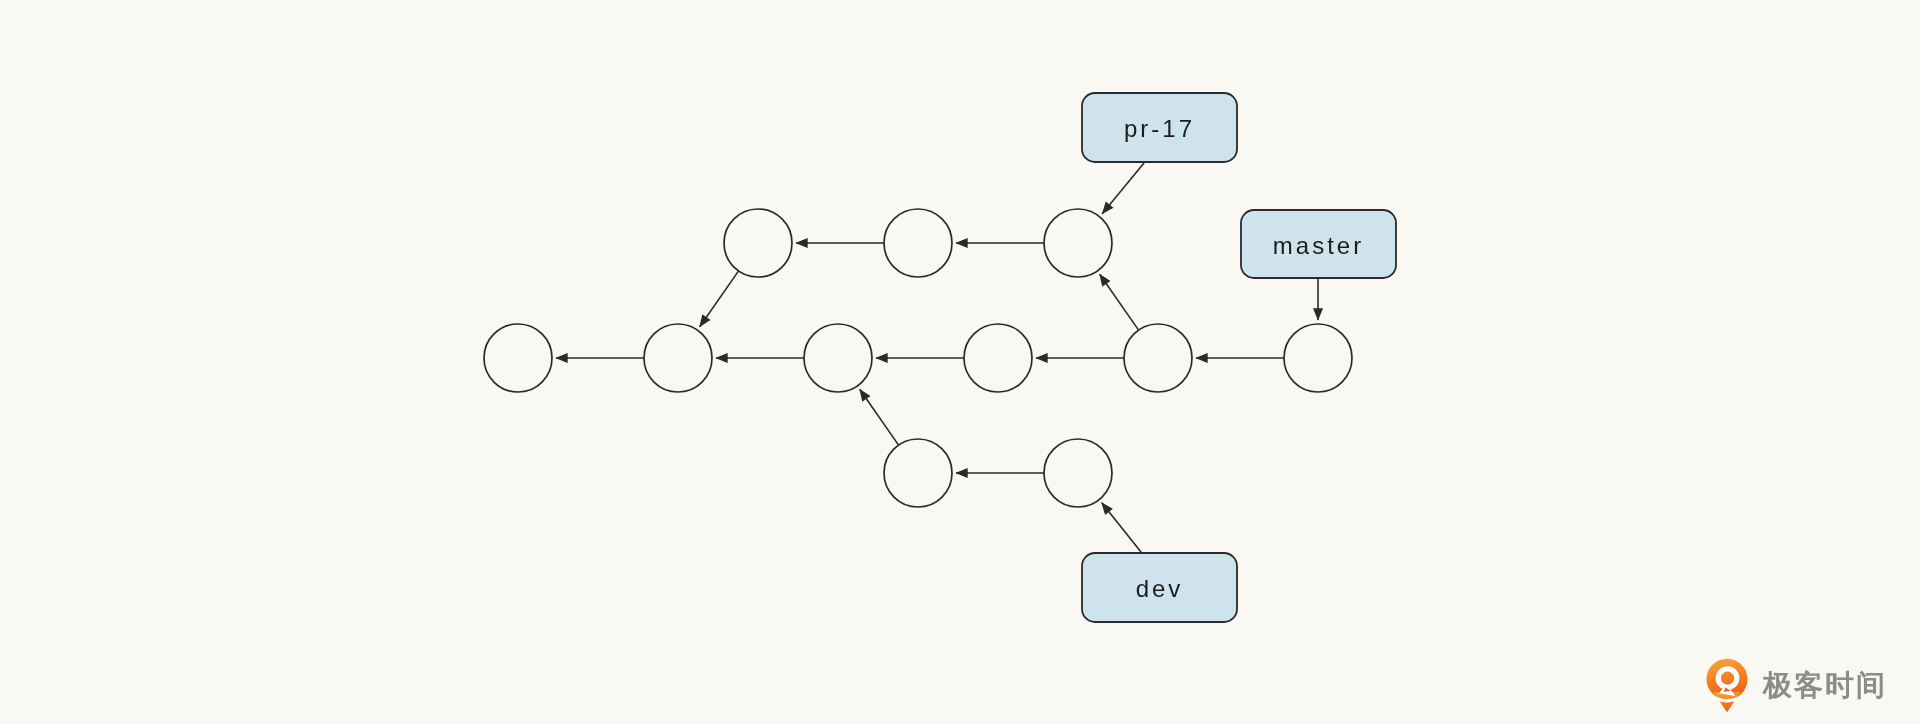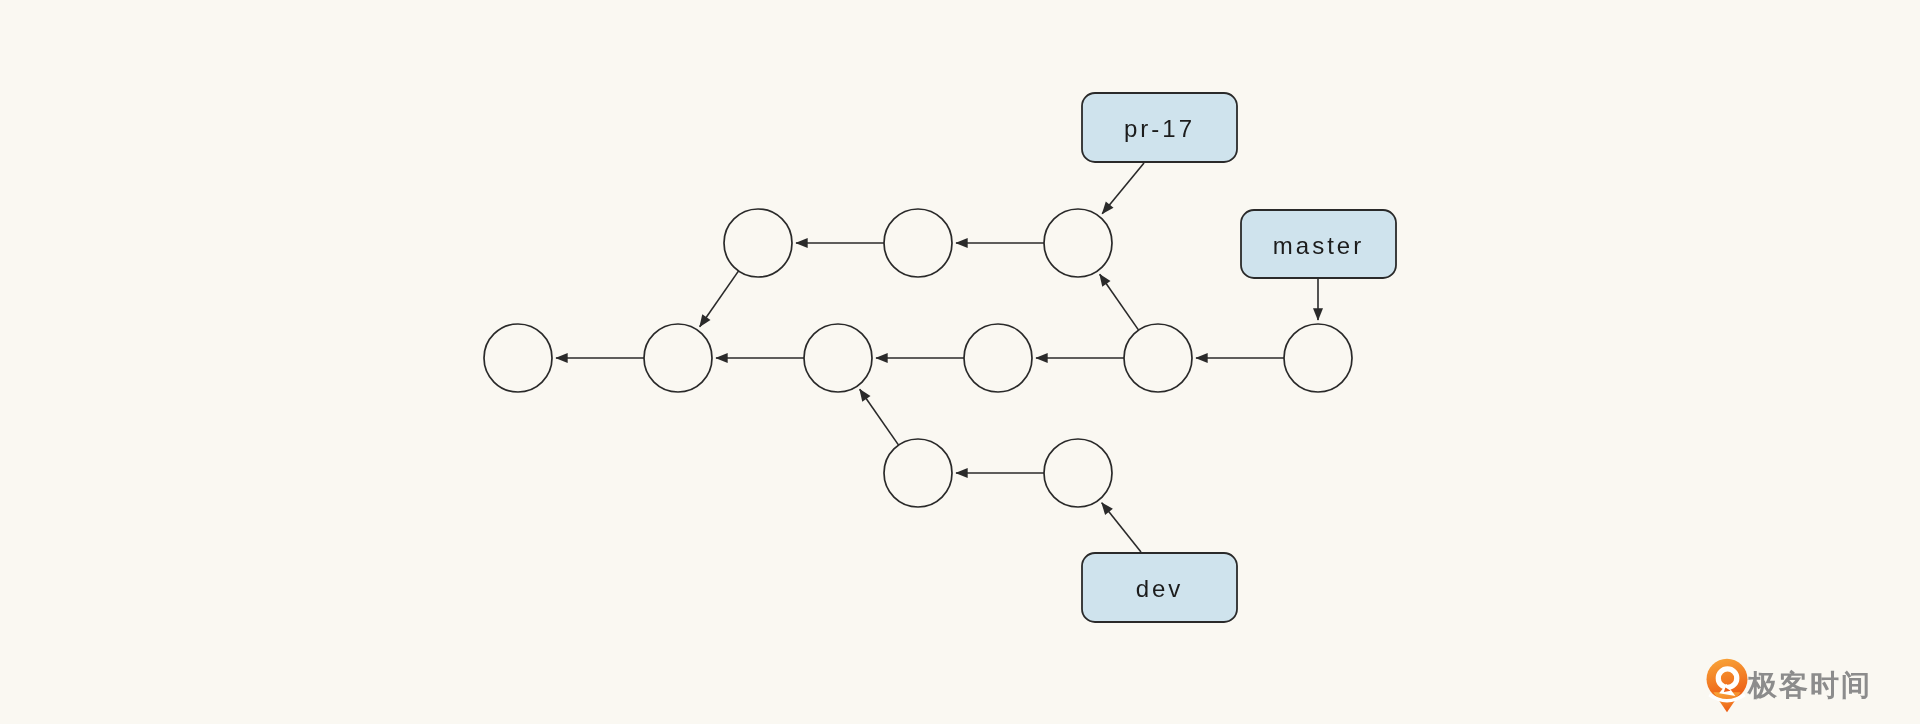--- a/index.html
+++ b/index.html
@@ -1,18 +1,18 @@
 <!DOCTYPE html>
 <html><head>
 <meta charset="utf-8">
 <style>
   html,body{margin:0;padding:0;}
   .stage{position:relative;width:1920px;height:724px;overflow:hidden;}
   svg.graph{position:absolute;left:0;top:0;}
-  .logo{position:absolute;left:1706px;top:656px;height:60px;display:flex;align-items:center;gap:0;}
+  .logo{position:absolute;left:1706px;top:656px;height:60px;display:flex;align-items:center;gap:15px;}
   .logo-text{font-family:"DejaVu Sans","Liberation Sans",sans-serif;font-size:29px;font-weight:600;letter-spacing:2px;white-space:nowrap;}
 </style>
 </head>
 <body>
 
 <div class="stage" style="width: 1920px; height: 724px; background: rgb(250, 248, 242);">
   <svg class="graph" id="graph" width="1920" height="724" viewBox="0 0 1920 724">
       <defs>
         <marker id="ah" viewBox="0 0 14 12" markerWidth="14" markerHeight="12" refX="12.5" refY="6" orient="auto" markerUnits="userSpaceOnUse">
           <path d="M0.8,1 L13.2,6 L0.8,11 Z" fill="#2a2a2a"></path>

